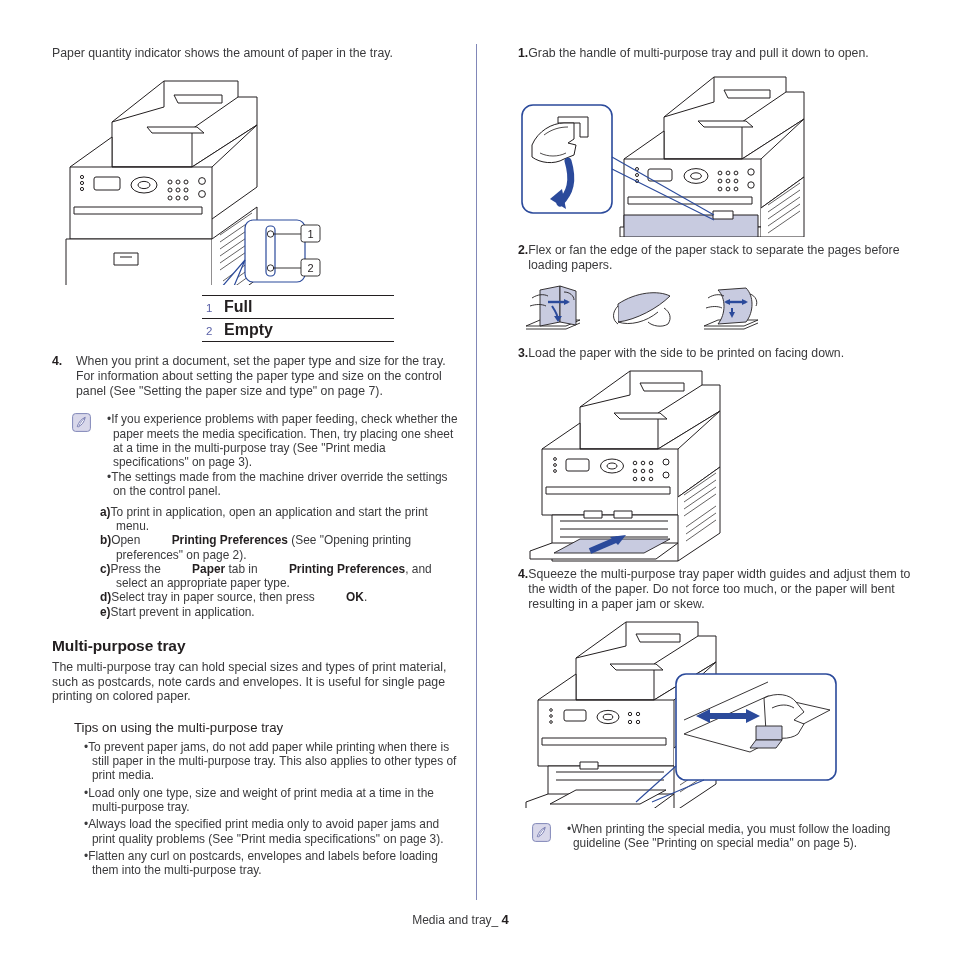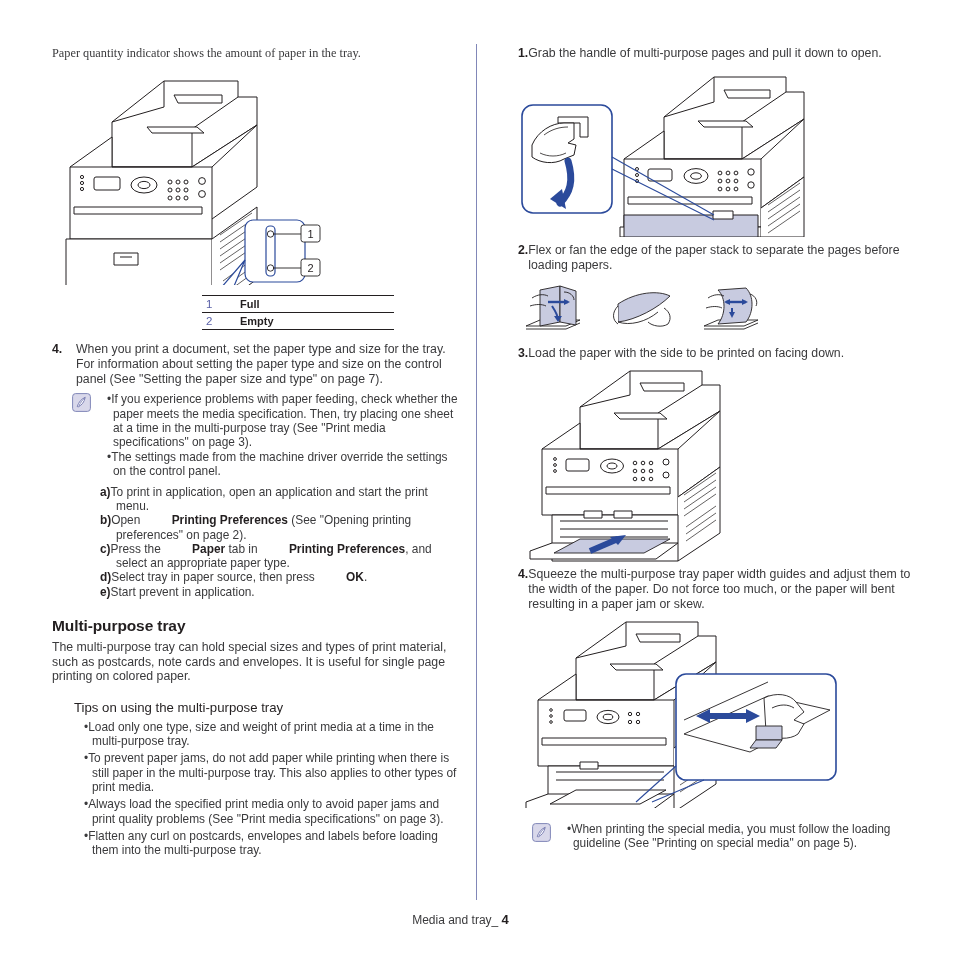--- a/index.html
+++ b/index.html
@@ -45,21 +45,20 @@
   .ptext {
     font-size: 12.3px;
     line-height: 14.6px;
     color: #3a3a3c;
   }
   .caption {
     font-size: 12.3px;
     line-height: 15px;
     color: #3a3a3c;
     margin-bottom: 6px;
-    font-family: Liberation Serif, serif;
   }
 
   
   .step {
     display: flex;
     font-size: 12.3px;
     line-height: 14.8px;
     color: #3a3a3c;
     margin-bottom: 4px;
   }
@@ -87,28 +86,27 @@
   .legend .lrow:last-child { border-bottom: 1.3px solid #231f20; }
   .legend .lnum {
     color: #5b62a8;
     width: 18px;
     padding-left: 4px;
     font-size: 11.5px;
   }
   .legend .llabel {
     font-weight: bold;
     color: #231f20;
-    font-size: 11px;
-    margin-left: 16px;
+    font-size: 16px;
   }
 
   
   .note {
     display: flex;
-    margin-top: 6px;
+    margin-top: 14px;
     margin-left: 20px;
   }
   .note .note-icon {
     flex: 0 0 auto;
     width: 19px;
     height: 19px;
     margin-right: 9px;
     margin-top: 1px;
   }
   .note .note-body {
@@ -313,33 +311,33 @@
         <span class="ltr">e)</span><span>Start prevent in application.</span>
       </div>
     </div>
 
     <h2 class="sec">Multi-purpose tray</h2>
     <div class="ptext">The multi-purpose tray can hold special sizes and types of print material, such as postcards, note cards and envelopes. It is useful for single page printing on colored paper.</div>
 
     <h3 class="sub">Tips on using the multi-purpose tray</h3>
 
     <div class="tips">
+      <div class="li"><span class="bullet">•</span><span>To prevent paper jams, do not add paper while printing when there is still paper in the multi-purpose tray. This also applies to other types of print media.</span></div>
       <div class="li"><span class="bullet">•</span><span>Load only one type, size and weight of print media at a time in the multi-purpose tray.</span></div>
-      <div class="li"><span class="bullet">•</span><span>To prevent paper jams, do not add paper while printing when there is still paper in the multi-purpose tray. This also applies to other types of print media.</span></div>
       <div class="li"><span class="bullet">•</span><span>Always load the specified print media only to avoid paper jams and print quality problems (See "Print media specifications" on page 3).</span></div>
       <div class="li"><span class="bullet">•</span><span>Flatten any curl on postcards, envelopes and labels before loading them into the multi-purpose tray.</span></div>
     </div>
 
   </div>
 
   <div class="col-right">
 
     <div class="step">
       <span class="num">1.</span>
-      <span class="body">Grab the handle of multi-purpose pages and pull it down to open.</span>
+      <span class="body">Grab the handle of multi-purpose tray and pull it down to open.</span>
     </div>
 
     <div class="fig" style="height:172px;">
       <svg width="404" height="172" viewBox="0 0 404 172" xmlns="http://www.w3.org/2000/svg">
         <g fill="none" stroke="#231f20" stroke-width="1" stroke-linejoin="round">
 
           <path d="M146 52 L196 12 L268 12 L268 27 L286 27 L286 54 L224 94 L146 94 Z" fill="#ffffff"></path>
           <path d="M196 12 L196 37 L146 52"></path>
           <path d="M268 27 L224 57 L224 94"></path>
           <path d="M206 25 L252 25 L252 33 L210 33 Z" fill="#ffffff"></path>

